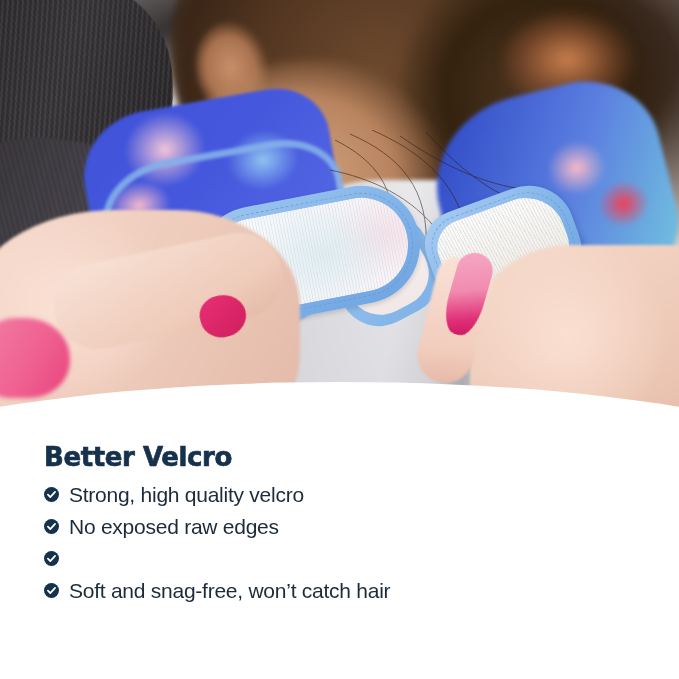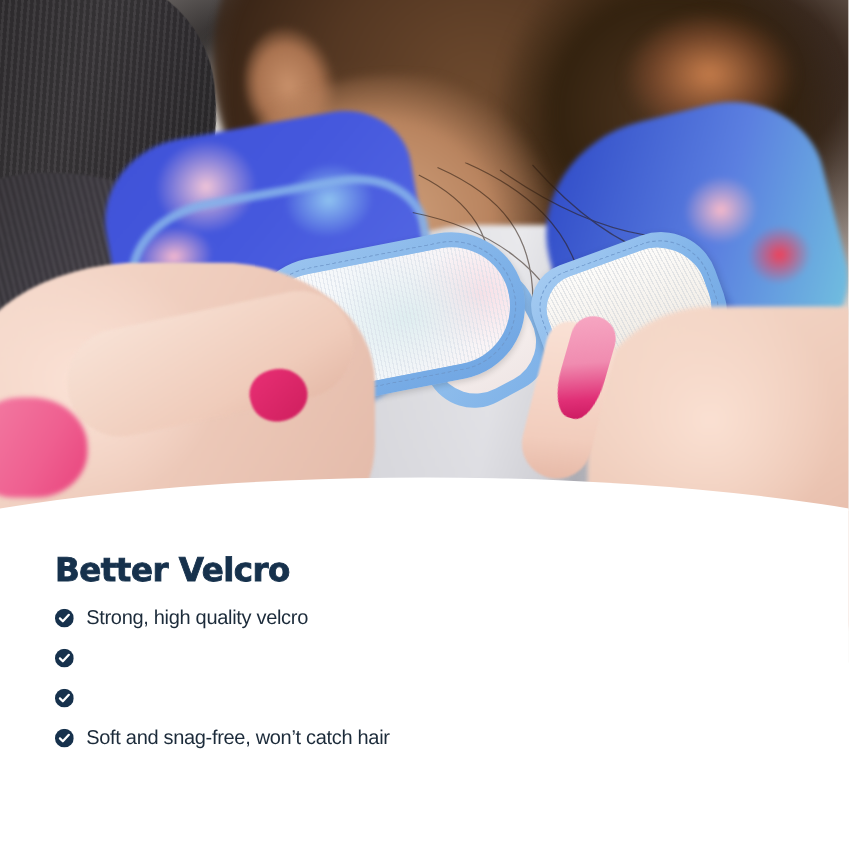--- a/index.html
+++ b/index.html
@@ -312,21 +312,21 @@
   }
   .check{
     flex:0 0 auto;
     width:15px; height:15px;
     position:relative;
     display:inline-block;
   }
   .check svg{display:block;}
   .feat-text{
     font-family:"Liberation Sans", sans-serif;
-    font-size:16px;
+    font-size:21px;
     line-height:1.12;
     color:#1c2b3a;
     letter-spacing:-0.25px;
     white-space:nowrap;
   }
 </style>
 </head>
 <body>
 
 <div id="page">
@@ -403,20 +403,21 @@
       </li>
 
 
       <li>
         <span class="check">
           <svg width="15" height="15" viewBox="0 0 16 16">
             <circle cx="8" cy="8" r="8" fill="#16314c"></circle>
             <path d="M4.2 8.2 L6.7 10.7 L11.8 5.2" fill="none" stroke="#ffffff" stroke-width="1.9" stroke-linecap="round" stroke-linejoin="round"></path>
           </svg>
         </span>
+        <span class="feat-text">No exposed raw edges</span>
       </li>
 
       <li>
         <span class="check">
           <svg width="15" height="15" viewBox="0 0 16 16">
             <circle cx="8" cy="8" r="8" fill="#16314c"></circle>
             <path d="M4.2 8.2 L6.7 10.7 L11.8 5.2" fill="none" stroke="#ffffff" stroke-width="1.9" stroke-linecap="round" stroke-linejoin="round"></path>
           </svg>
         </span>
       </li>

